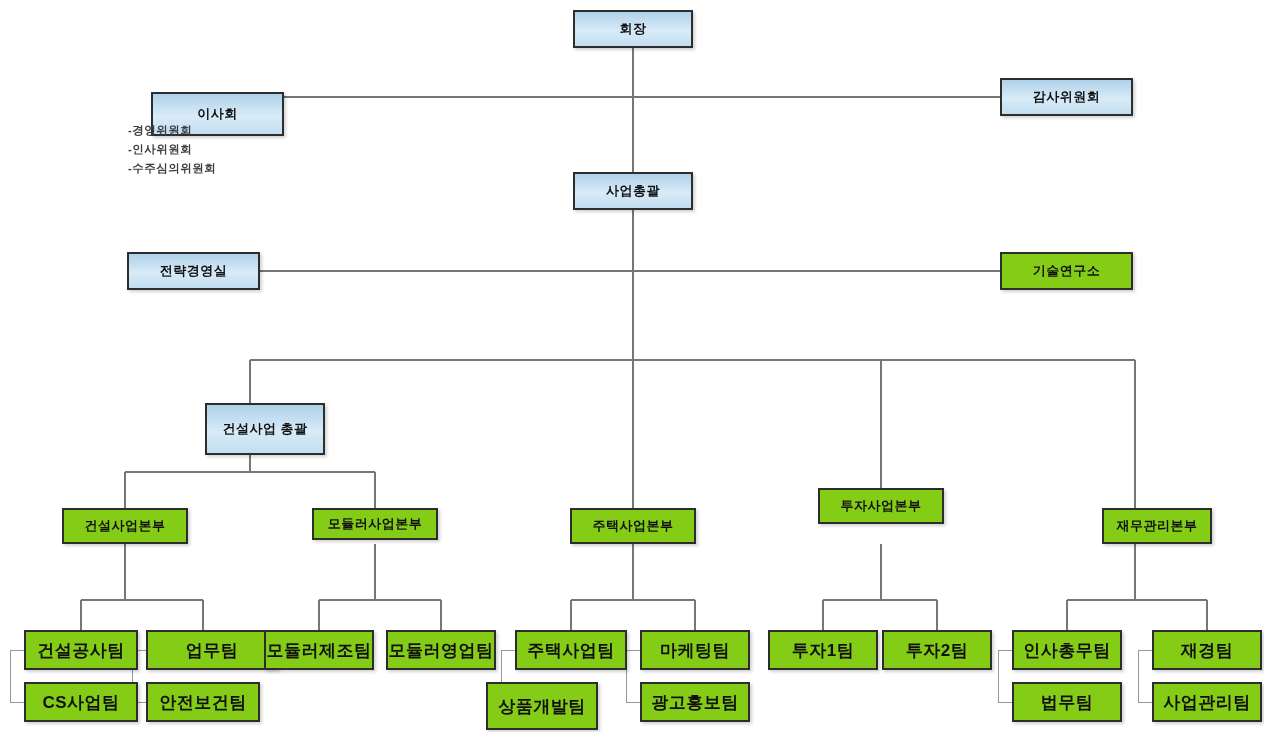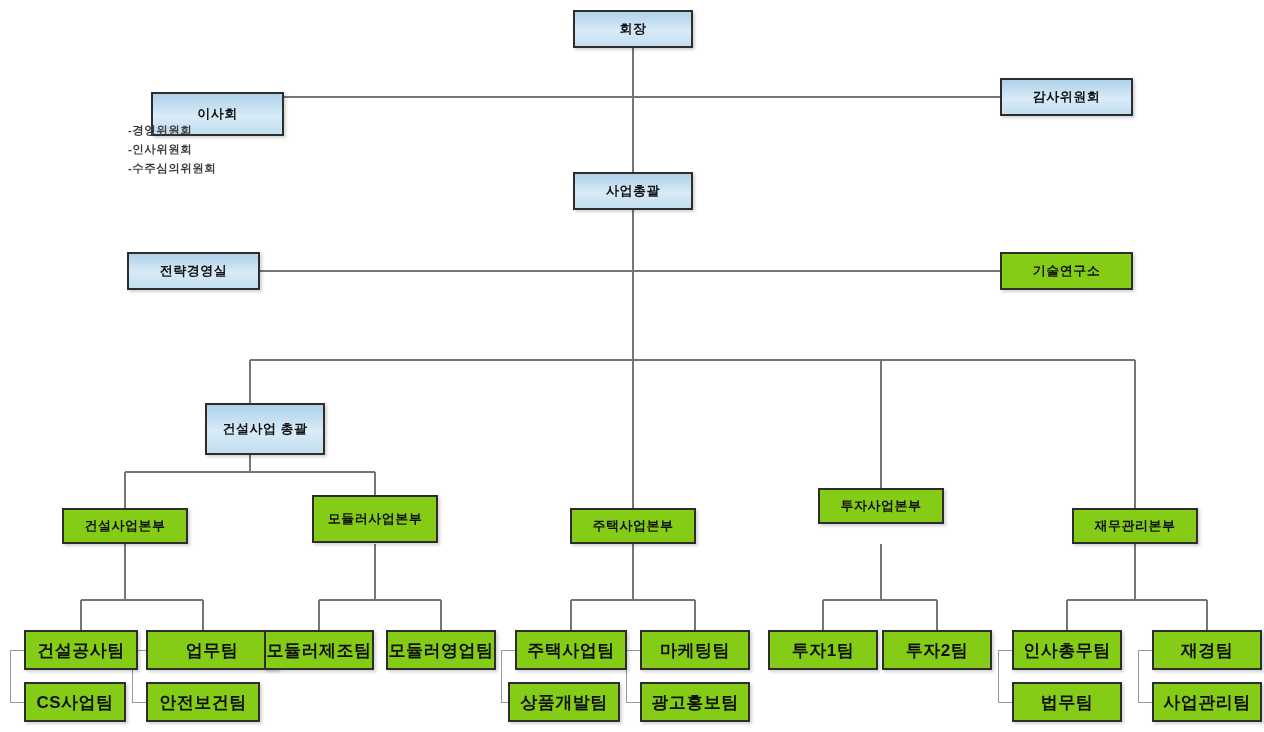--- a/index.html
+++ b/index.html
@@ -86,37 +86,37 @@
     </div>
   <div id="nodes">
       <div class="node primary" style="left: 573px; top: 10px; width: 120px; height: 38px;">회장</div>
       <div class="node primary" style="left: 127px; top: 92px; width: 133px; height: 44px; margin-left: 24px;">이사회</div>
       <div class="node primary" style="left: 1000px; top: 78px; width: 133px; height: 38px;">감사위원회</div>
       <div class="node primary" style="left: 573px; top: 172px; width: 120px; height: 38px;">사업총괄</div>
       <div class="node primary" style="left: 127px; top: 252px; width: 133px; height: 38px;">전략경영실</div>
       <div class="node plain" style="left: 1000px; top: 252px; width: 133px; height: 38px;">기술연구소</div>
       <div class="node primary" style="left: 190px; top: 403px; width: 120px; height: 52px; margin-left: 15px;">건설사업 총괄</div>
       <div class="node plain" style="left: 62px; top: 508px; width: 126px; height: 36px;">건설사업본부</div>
-      <div class="node plain" style="left: 312px; top: 495px; width: 126px; height: 48px;">모듈러사업본부</div>
+      <div class="node plain" style="left: 312px; top: 508px; width: 126px; height: 32px;">모듈러사업본부</div>
       <div class="node plain" style="left: 570px; top: 508px; width: 126px; height: 36px;">주택사업본부</div>
       <div class="node plain" style="left: 818px; top: 488px; width: 126px; height: 36px;">투자사업본부</div>
-      <div class="node plain" style="left: 1072px; top: 508px; width: 126px; height: 36px;">재무관리본부</div>
+      <div class="node plain" style="left: 1102px; top: 508px; width: 110px; height: 36px;">재무관리본부</div>
       <div class="node plain team" style="left: 24px; top: 630px; width: 114px; height: 40px;">건설공사팀</div>
       <div class="node plain team" style="left: 146px; top: 630px; width: 132px; height: 40px;">업무팀</div>
       <div class="node plain team" style="left: 264px; top: 630px; width: 110px; height: 40px;">모듈러제조팀</div>
       <div class="node plain team" style="left: 386px; top: 630px; width: 110px; height: 40px;">모듈러영업팀</div>
       <div class="node plain team" style="left: 515px; top: 630px; width: 112px; height: 40px;">주택사업팀</div>
       <div class="node plain team" style="left: 640px; top: 630px; width: 110px; height: 40px;">마케팅팀</div>
       <div class="node plain team" style="left: 768px; top: 630px; width: 110px; height: 40px;">투자1팀</div>
       <div class="node plain team" style="left: 882px; top: 630px; width: 110px; height: 40px;">투자2팀</div>
       <div class="node plain team" style="left: 1012px; top: 630px; width: 110px; height: 40px;">인사총무팀</div>
       <div class="node plain team" style="left: 1152px; top: 630px; width: 110px; height: 40px;">재경팀</div>
-      <div class="node plain team" style="left: 24px; top: 682px; width: 102px; height: 40px;">CS사업팀</div>
+      <div class="node plain team" style="left: 24px; top: 682px; width: 114px; height: 40px;">CS사업팀</div>
       <div class="node plain team" style="left: 146px; top: 682px; width: 114px; height: 40px;">안전보건팀</div>
-      <div class="node plain team" style="left: 508px; top: 682px; width: 112px; height: 40px;">상품개발팀</div>
+      <div class="node plain team" style="left: 486px; top: 682px; width: 112px; height: 48px;">상품개발팀</div>
       <div class="node plain team" style="left: 640px; top: 682px; width: 110px; height: 40px;">광고홍보팀</div>
       <div class="node plain team" style="left: 1012px; top: 682px; width: 110px; height: 40px;">법무팀</div>
       <div class="node plain team" style="left: 1152px; top: 682px; width: 110px; height: 40px; text-align: center;">사업관리팀</div>
     </div>
   <div class="committees">
     <div>-경영위원회</div>
     <div>-인사위원회</div>
     <div>-수주심의위원회</div>
   </div>
 </div>

